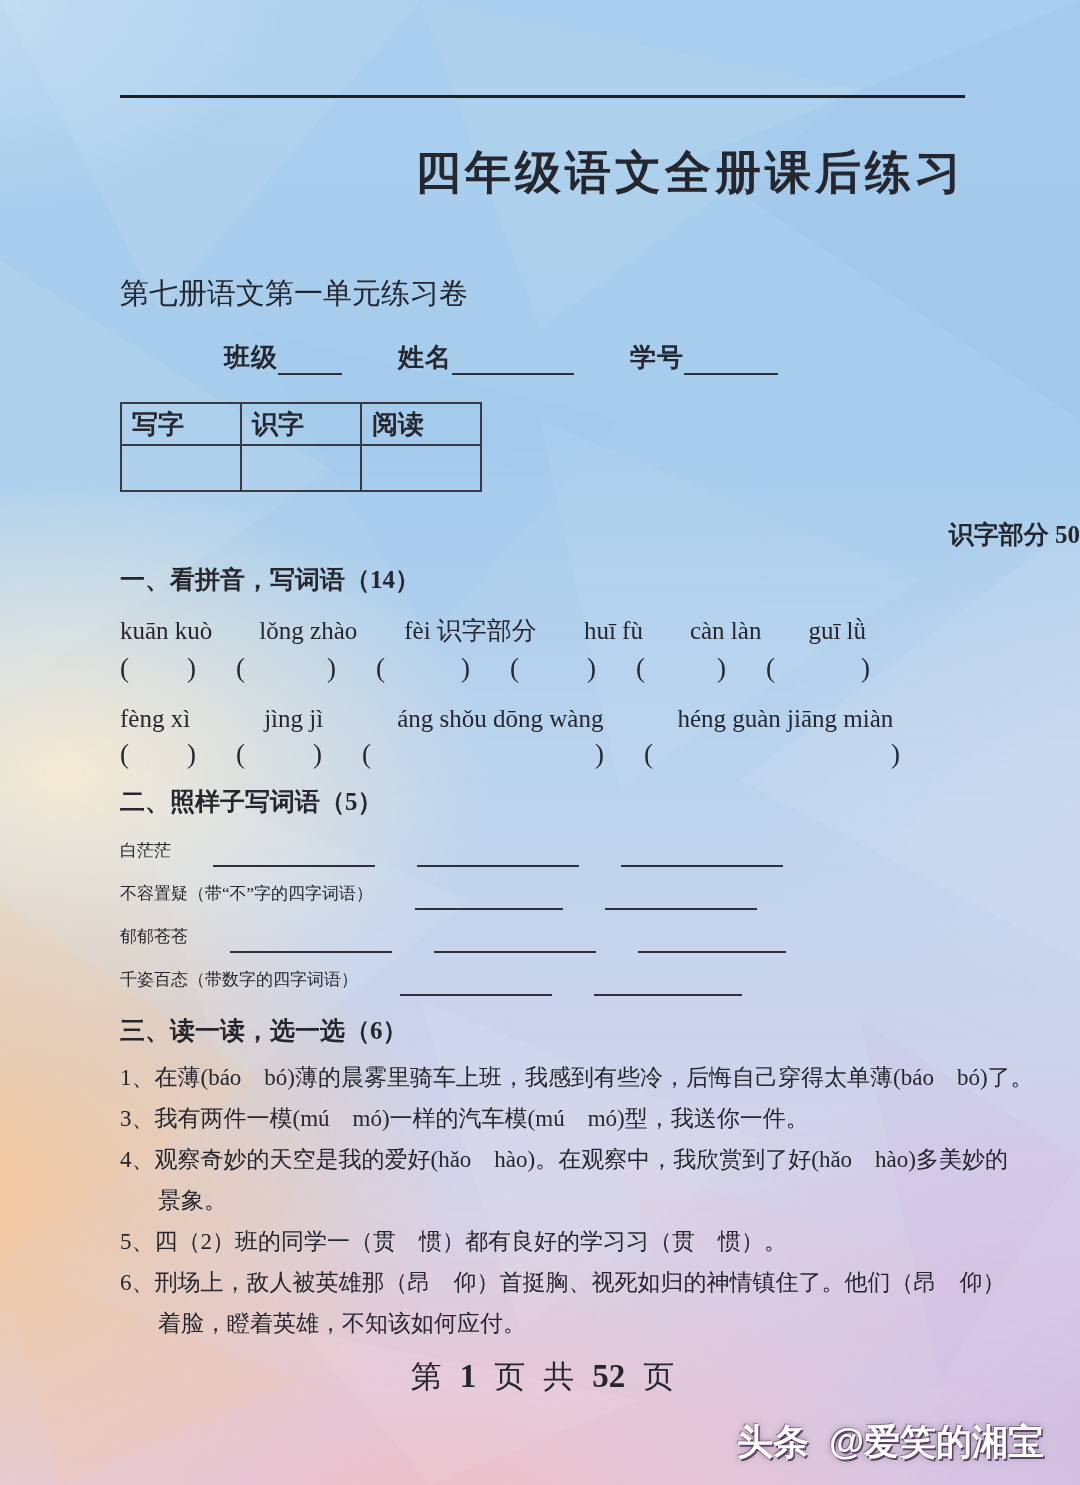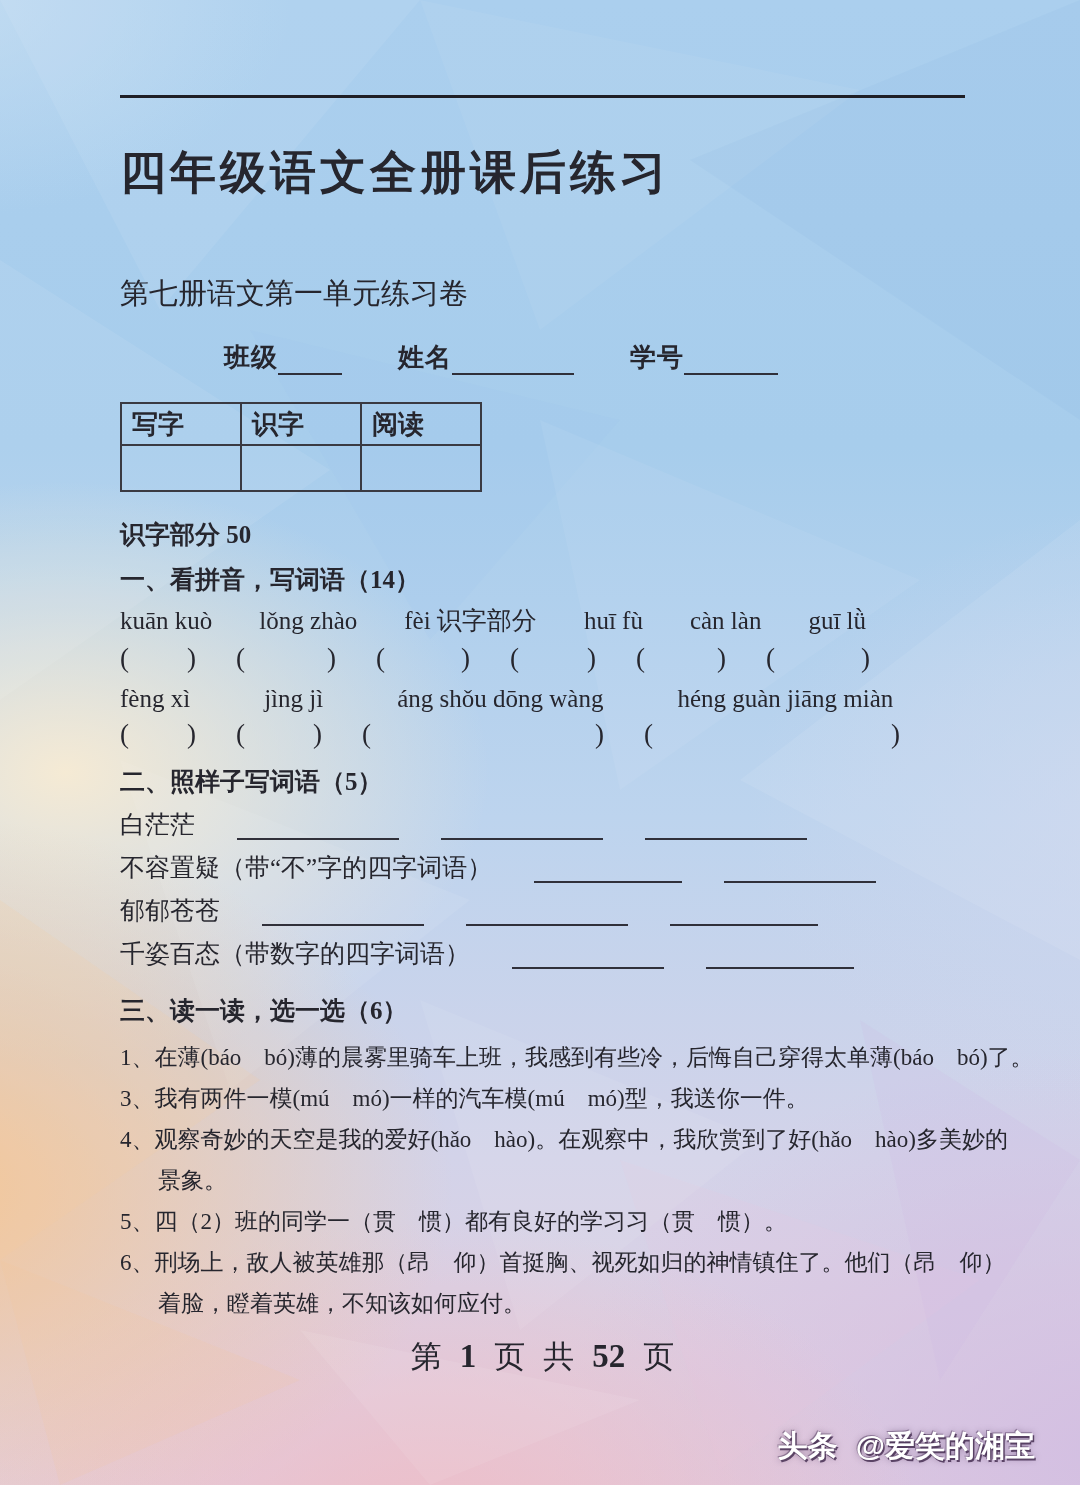--- a/index.html
+++ b/index.html
@@ -16,51 +16,51 @@
       radial-gradient(900px 620px at -8% 80%, rgba(246,198,146,.95) 0%, rgba(246,198,146,0) 60%),
       radial-gradient(760px 520px at 6% 52%, rgba(250,236,210,.92) 0%, rgba(250,236,210,0) 56%),
       radial-gradient(820px 540px at 40% 104%, rgba(238,188,198,.92) 0%, rgba(238,188,198,0) 60%),
       radial-gradient(920px 660px at 104% 98%, rgba(210,190,226,.95) 0%, rgba(210,190,226,0) 62%),
       radial-gradient(700px 520px at 108% 55%, rgba(205,214,238,.85) 0%, rgba(205,214,238,0) 60%),
       linear-gradient(180deg,#abcfee 0%,#a7cdec 30%,#bdd4ee 55%,#d3d3e9 78%,#e2cedf 100%);
   }
   .facets{position:absolute;inset:0;pointer-events:none;}
   .content{position:absolute;inset:0;padding-left:120px;}
   .top-rule{margin-top:95px;width:845px;border-top:3px solid #1f1f26;}
-  .title{margin-top:44px;width:845px;text-align:left;font-size:46px;font-weight:bold;letter-spacing:4px;white-space:nowrap;}
+  .title{margin-top:44px;width:845px;text-align:right;font-size:46px;font-weight:bold;letter-spacing:4px;white-space:nowrap;}
   .subtitle{margin-top:70px;font-size:29px;white-space:nowrap;}
   .student-line{margin-top:26px;padding-left:104px;font-size:26px;font-weight:bold;
     font-family:"Liberation Sans","DejaVu Sans",sans-serif;white-space:nowrap;}
   .stu-field{margin-right:56px;}
   .stu-label{letter-spacing:1px;}
   .blank{display:inline-block;height:26px;border-bottom:2px solid #30303a;vertical-align:bottom;}
   .score-table{margin-top:27px;border-collapse:collapse;}
   .score-table td{border:2px solid #3a3a42;width:108px;height:40px;font-size:26px;font-weight:bold;
     padding:0 0 0 10px;vertical-align:middle;}
   .score-table tr.empty-row td{height:44px;}
-  .part-heading{margin-top:26px;font-size:25px;font-weight:bold;}
+  .part-heading{margin-top:26px;font-size:25px;font-weight:bold;text-align:right;}
   .sec-heading{margin-top:12px;font-size:25px;font-weight:bold;white-space:nowrap;}
   .sec-heading.s4{margin-top:40px;font-size:24px;}
-  .pinyin-row{margin-top:8px;display:flex;font-size:25px;white-space:nowrap;align-items:baseline;}
+  .pinyin-row{margin-top:18px;display:flex;font-size:25px;white-space:nowrap;align-items:baseline;}
   .pinyin-row.row1{gap:47px;}
   .pinyin-row.row2{gap:74px;}
   .paren-row{margin-top:6px;display:flex;gap:40px;font-size:27px;height:34px;align-items:baseline;}
   .paren-pair{display:inline-flex;align-items:baseline;}
   .paren-space{display:inline-block;}
   .word-rows{margin-top:12px;}
-  .word-row{display:flex;align-items:flex-start;height:43px;font-size:25px;white-space:nowrap;}
+  .word-row{display:flex;align-items:center;height:43px;font-size:17px;white-space:nowrap;}
   .word-label{line-height:1.2;}
   .wblank{margin-left:42px;height:28px;}
   .sentence-items{margin-top:10px;}
   .sentence-line{font-size:23px;line-height:41px;white-space:nowrap;}
   .sentence-line.cont{padding-left:38px;}
   .footer{margin-top:12px;width:845px;text-align:center;font-size:31px;white-space:nowrap;}
   .footer span{margin:0 9px;}
   .footer .num{font-weight:bold;font-size:33px;}
-  .watermark{position:absolute;right:45px;bottom:18px;font-size:30px;font-weight:bold;color:#ffffff;
+  .watermark{position:absolute;right:36px;bottom:18px;font-size:36px;font-weight:bold;color:#ffffff;
     font-family:"Liberation Sans","DejaVu Sans",sans-serif;white-space:nowrap;
     text-shadow:1.5px 1.5px 0 rgba(72,48,84,.85),-1px -1px 0 rgba(72,48,84,.45),0 0 6px rgba(72,48,84,.5);}
   .wm-handle{margin-left:10px;}
 </style>
 </head>
 <body>
 
 <div class="page">
 
   <svg class="facets" width="1080" height="1485" viewBox="0 0 1080 1485">

